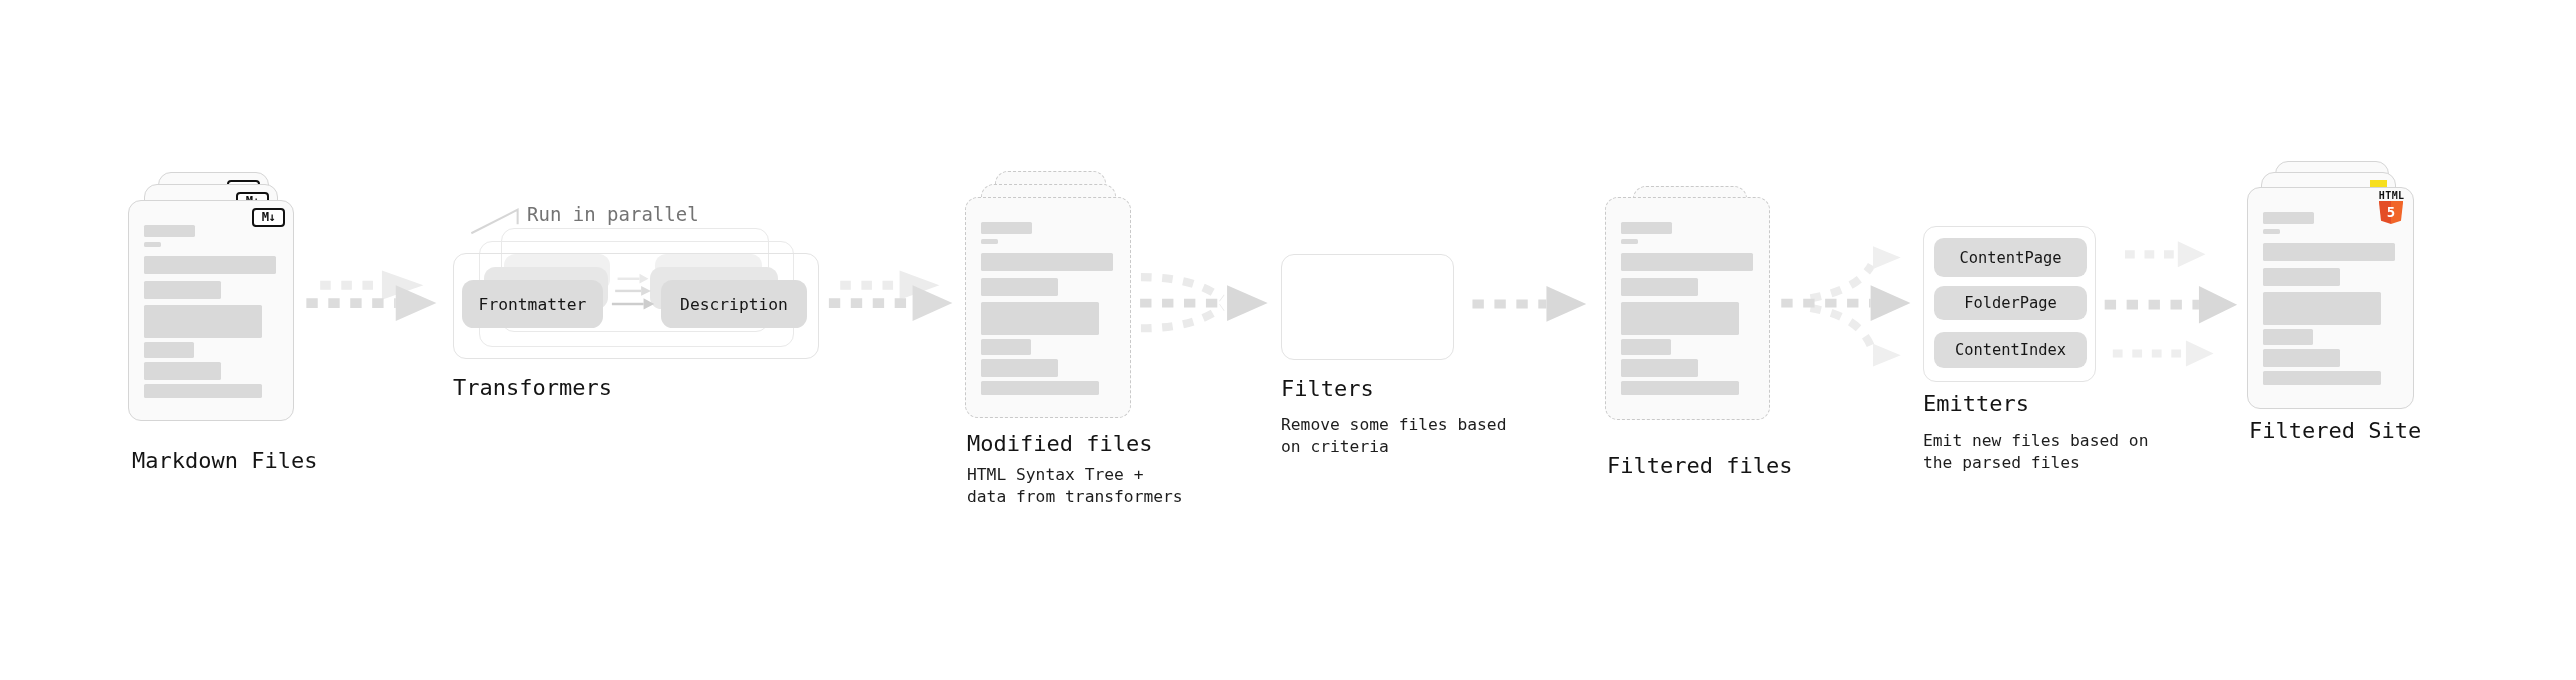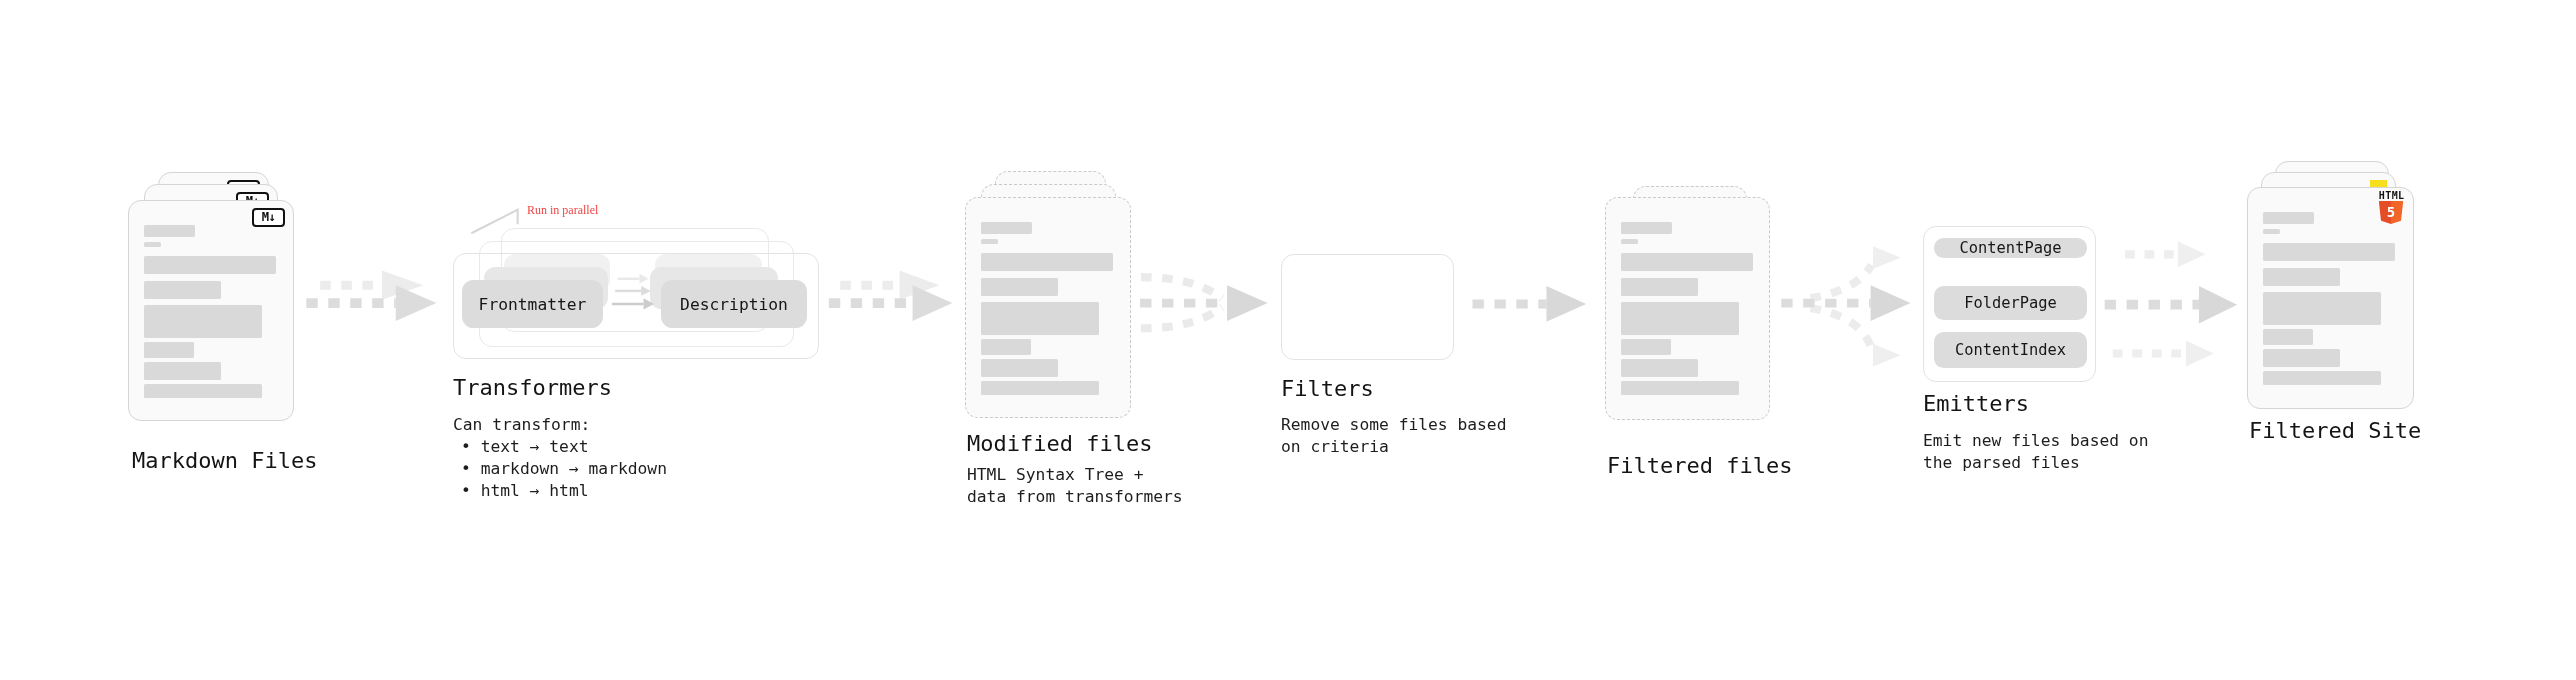--- a/index.html
+++ b/index.html
@@ -49,21 +49,21 @@
   .pill { position:absolute; background:#dcdcdc; border-radius:11.4px; display:flex; align-items:center;
           justify-content:center; font-size:16.3px; color:#161616; z-index:3; }
   .pill.ghost2 { background:#e7e7e7; z-index:2; }
   .pill.ghost3 { background:#f1f1f1; z-index:1; }
   .pill.small { font-size:15.4px; border-radius:9.8px; }
 
   
   .title { position:absolute; font-size:22px; color:#141414; white-space:nowrap; z-index:4; }
   .desc  { position:absolute; font-size:16.3px; color:#1d1d1d; line-height:22px; white-space:nowrap; z-index:4; }
   .desc .indent { padding-left:8.1px; }
-  .annotation { position:absolute; font-size:12px; color:#ef4444; white-space:nowrap; z-index:4;font-family:Liberation Serif, serif; }
+  .annotation { position:absolute; font-size:19px; color:#737373; white-space:nowrap; z-index:4; }
 </style>
 </head>
 <body>
 
 <div class="canvas">
 
   <div class="card" style="left:158px;top:172px;width:111px;height:59px">
     <div class="md-badge">M↓</div>
   </div>
   <div class="card" style="left:144px;top:184px;width:134px;height:67px">
@@ -92,26 +92,20 @@
   <div class="pill ghost2" style="left:484px;top:267px;width:124px;height:42px"></div>
   <div class="pill" style="left:462px;top:280px;width:141px;height:48px">Frontmatter</div>
 
   <div class="pill ghost3" style="left:655px;top:254px;width:107px;height:37px"></div>
   <div class="pill ghost2" style="left:650px;top:267px;width:128px;height:42px"></div>
   <div class="pill" style="left:661px;top:280px;width:146px;height:48px">Description</div>
 
   <div class="annotation" style="left:527px;top:203px">Run in parallel</div>
 
   <div class="title" style="left:453px;top:375px">Transformers</div>
-  <div class="desc" style="left:453px;top:414px">
-    <div>Can transform:</div>
-    <div class="indent">• text → text</div>
-    <div class="indent">• markdown → markdown</div>
-    <div class="indent">• html → html</div>
-  </div>
 
   <div class="card dashed" style="left:995px;top:171px;width:111px;height:59px"></div>
   <div class="card dashed" style="left:981px;top:184px;width:135px;height:67px"></div>
   <div class="card dashed" style="left:965px;top:197px;width:166px;height:221px">
     <div class="bars">
       <i class="b1"></i>
         <i class="b2"></i>
       <i class="b3"></i>
         <i class="b4"></i>
       <i class="b5"></i>
@@ -142,21 +136,21 @@
         <i class="b4"></i>
       <i class="b5"></i>
         <i class="b6"></i>
       <i class="b7"></i>
         <i class="b8"></i>
     </div>
   </div>
   <div class="title" style="left:1607px;top:453px">Filtered files</div>
 
   <div class="obox" style="left:1923px;top:226px;width:173px;height:156px"></div>
-  <div class="pill small" style="left:1934px;top:238px;width:153px;height:20px">ContentPage</div>
+  <div class="pill small" style="left:1934px;top:238px;width:153px;height:39px">ContentPage</div>
   <div class="pill small" style="left:1934px;top:286px;width:153px;height:34px">FolderPage</div>
   <div class="pill small" style="left:1934px;top:332px;width:153px;height:36px">ContentIndex</div>
   <div class="title" style="left:1923px;top:391px">Emitters</div>
   <div class="desc" style="left:1923px;top:430px">
     <div>Emit new files based on</div>
     <div>the parsed files</div>
   </div>
 
   <div class="card" style="left:2275px;top:161px;width:114px;height:59px">
     <div class="css-badge">

